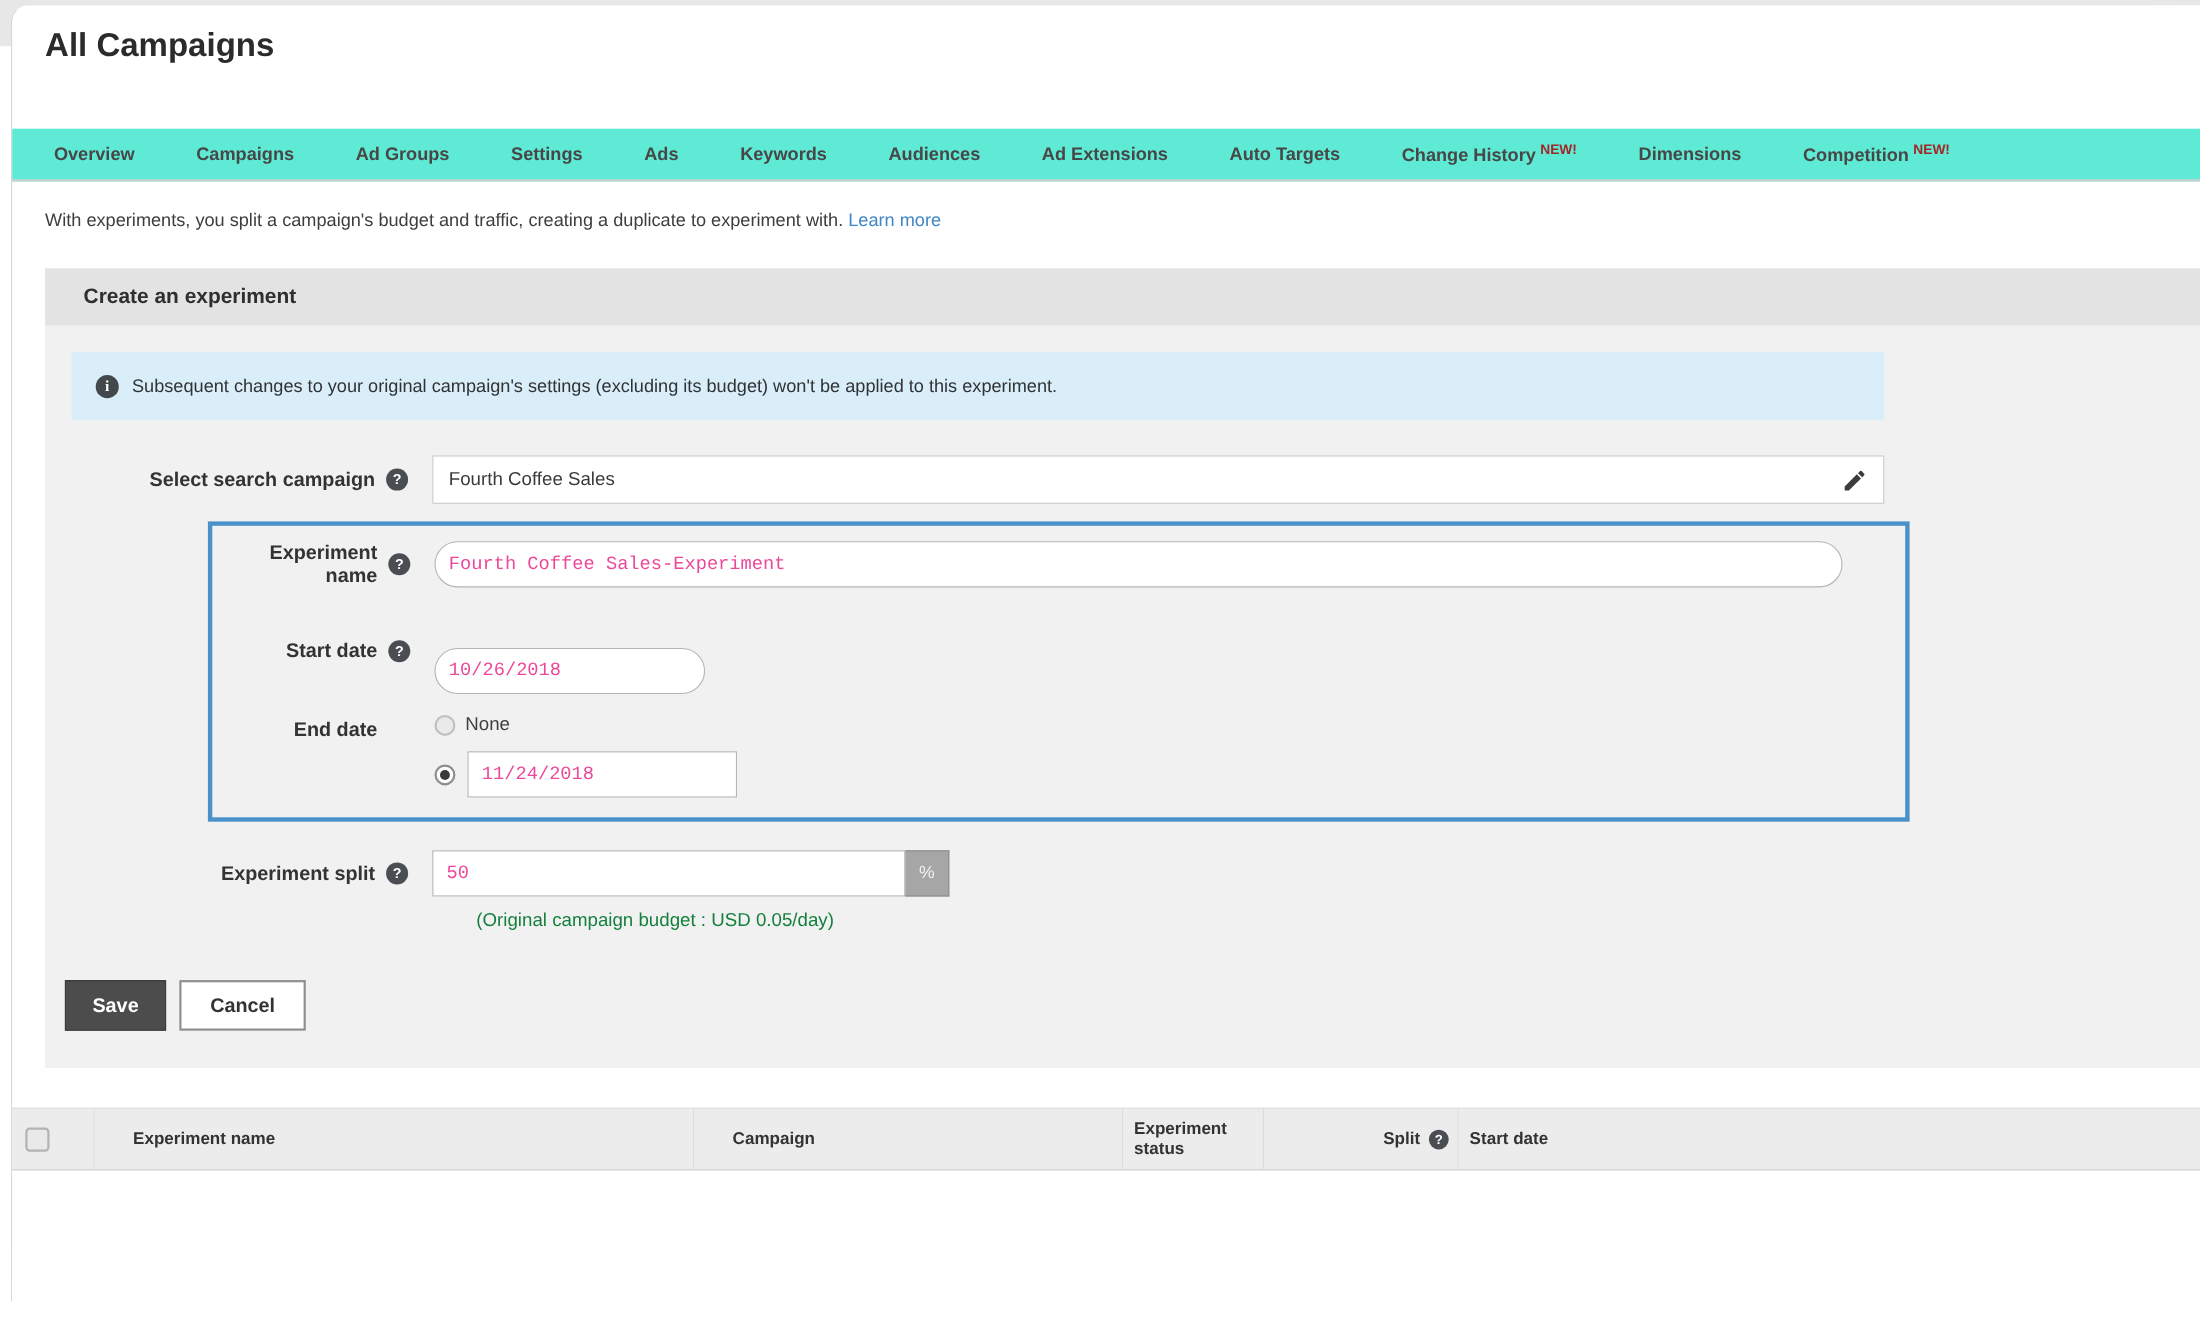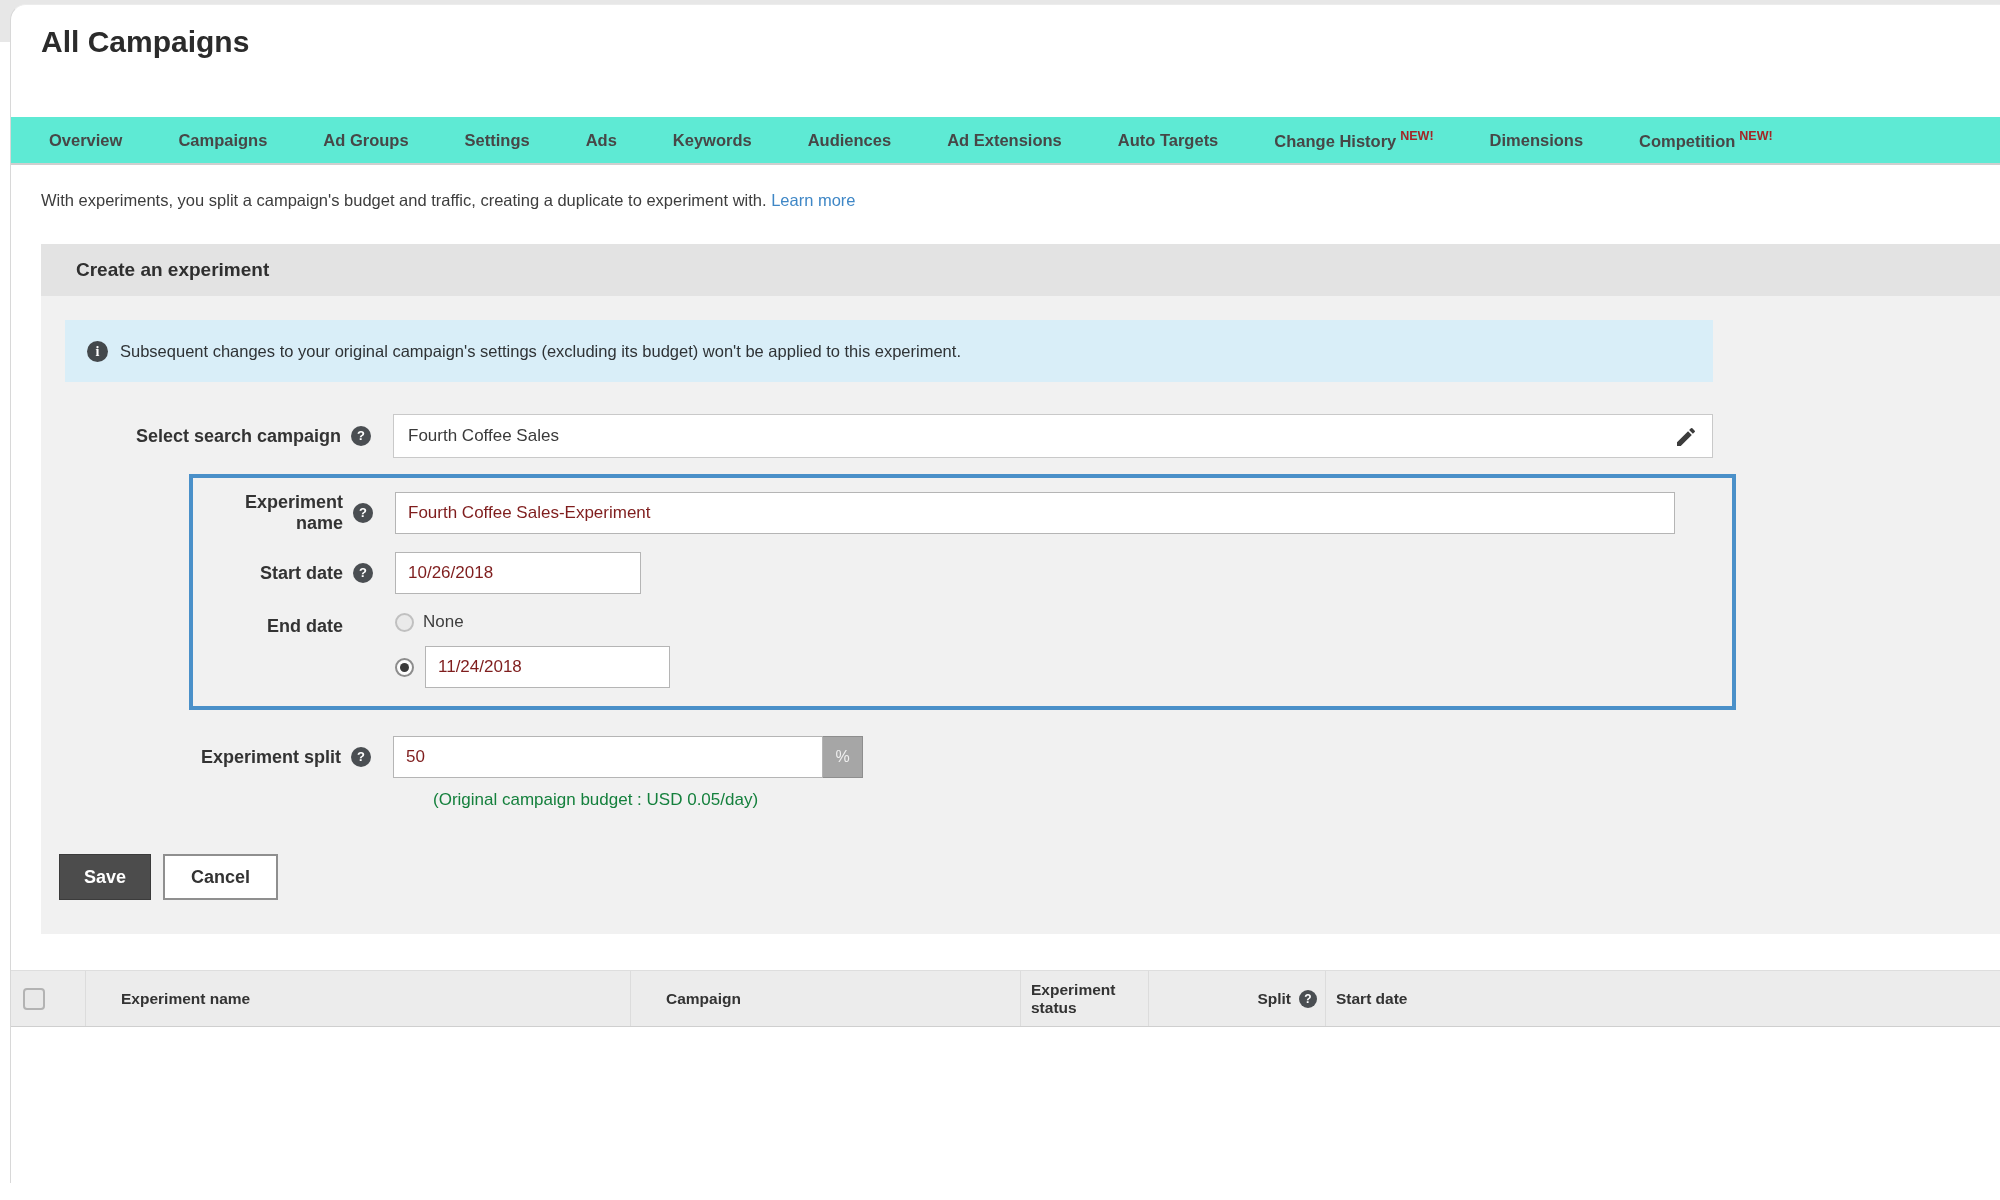--- a/index.html
+++ b/index.html
@@ -34,29 +34,29 @@
   .info-icon { display: inline-block; width: 21px; height: 21px; border-radius: 50%;
     background: #43484c; color: #fff; font-size: 14px; font-weight: bold; text-align: center;
     line-height: 21px; margin-right: 12px; font-family: "Liberation Serif", serif; flex: 0 0 auto; }
 
   .frow { display: flex; align-items: center; }
   .flabel { width: 300px; text-align: right; font-size: 18px; font-weight: bold; color: #333;
     flex: 0 0 auto; }
   .qicon { display: inline-block; width: 20px; height: 20px; border-radius: 50%;
     background: #4a4e52; color: #fff; font-size: 13px; font-weight: bold; text-align: center;
     line-height: 20px; margin-left: 10px; flex: 0 0 auto; cursor: pointer; }
-  .fieldwrap { margin-left: 22px; }
+  .fieldwrap { margin-left: 22px; border-radius: 21px; }
 
   .display-box { width: 1320px; height: 44px; background: #fff; border: 1px solid #c9c9c9;
     display: flex; align-items: center; padding: 0 14px; font-size: 17px; color: #3a3a3a;
     position: relative; }
   .pencil { position: absolute; right: 14px; top: 10px; cursor: pointer; }
 
   input.txt { height: 42px; border: 1px solid #b5b5b5; background: #fff; font-size: 17px;
-    color: #7f1d1d; padding: 0 12px; font-family: Liberation Sans, sans-serif; }
+    color: #ec4899; padding: 0 12px; font-family: Liberation Mono, monospace; }
   .row-select { margin-top: 32px; }
 
   .highlight-box { margin: 16px 0 0 148px; width: 1547px; border: 4px solid #4a90c9;
     background: #f1f1f1; padding: 14px 0 18px 0; }
   .highlight-box .flabel { width: 150px; }
   .hrow { margin-top: 18px; }
   .hrow:first-child { margin-top: 0; }
   .iconslot { width: 30px; flex: 0 0 auto; }
 
   .end-col { margin-left: 22px; }
@@ -158,21 +158,21 @@
       <div class="highlight-box">
         <div class="frow hrow">
           <span class="flabel">Experiment name</span>
           <span class="qicon">?</span>
           <input class="txt fieldwrap" style="width: 1280px;" value="Fourth Coffee Sales-Experiment">
         </div>
 
         <div class="frow hrow">
           <span class="flabel">Start date</span>
           <span class="qicon">?</span>
-          <input class="txt fieldwrap" style="width: 246px;" value="10/26/2018">
+          <input class="txt fieldwrap" style="width: 246px; margin-top: 37px;" value="10/26/2018">
         </div>
 
         <div class="frow hrow" style="align-items:flex-start">
           <span class="flabel" style="margin-top:4px">End date</span>
           <span class="iconslot"></span>
           <div class="end-col">
             <div class="radio-line">
               <span class="radio off"></span>
               <span class="radio-label">None</span>
             </div>

